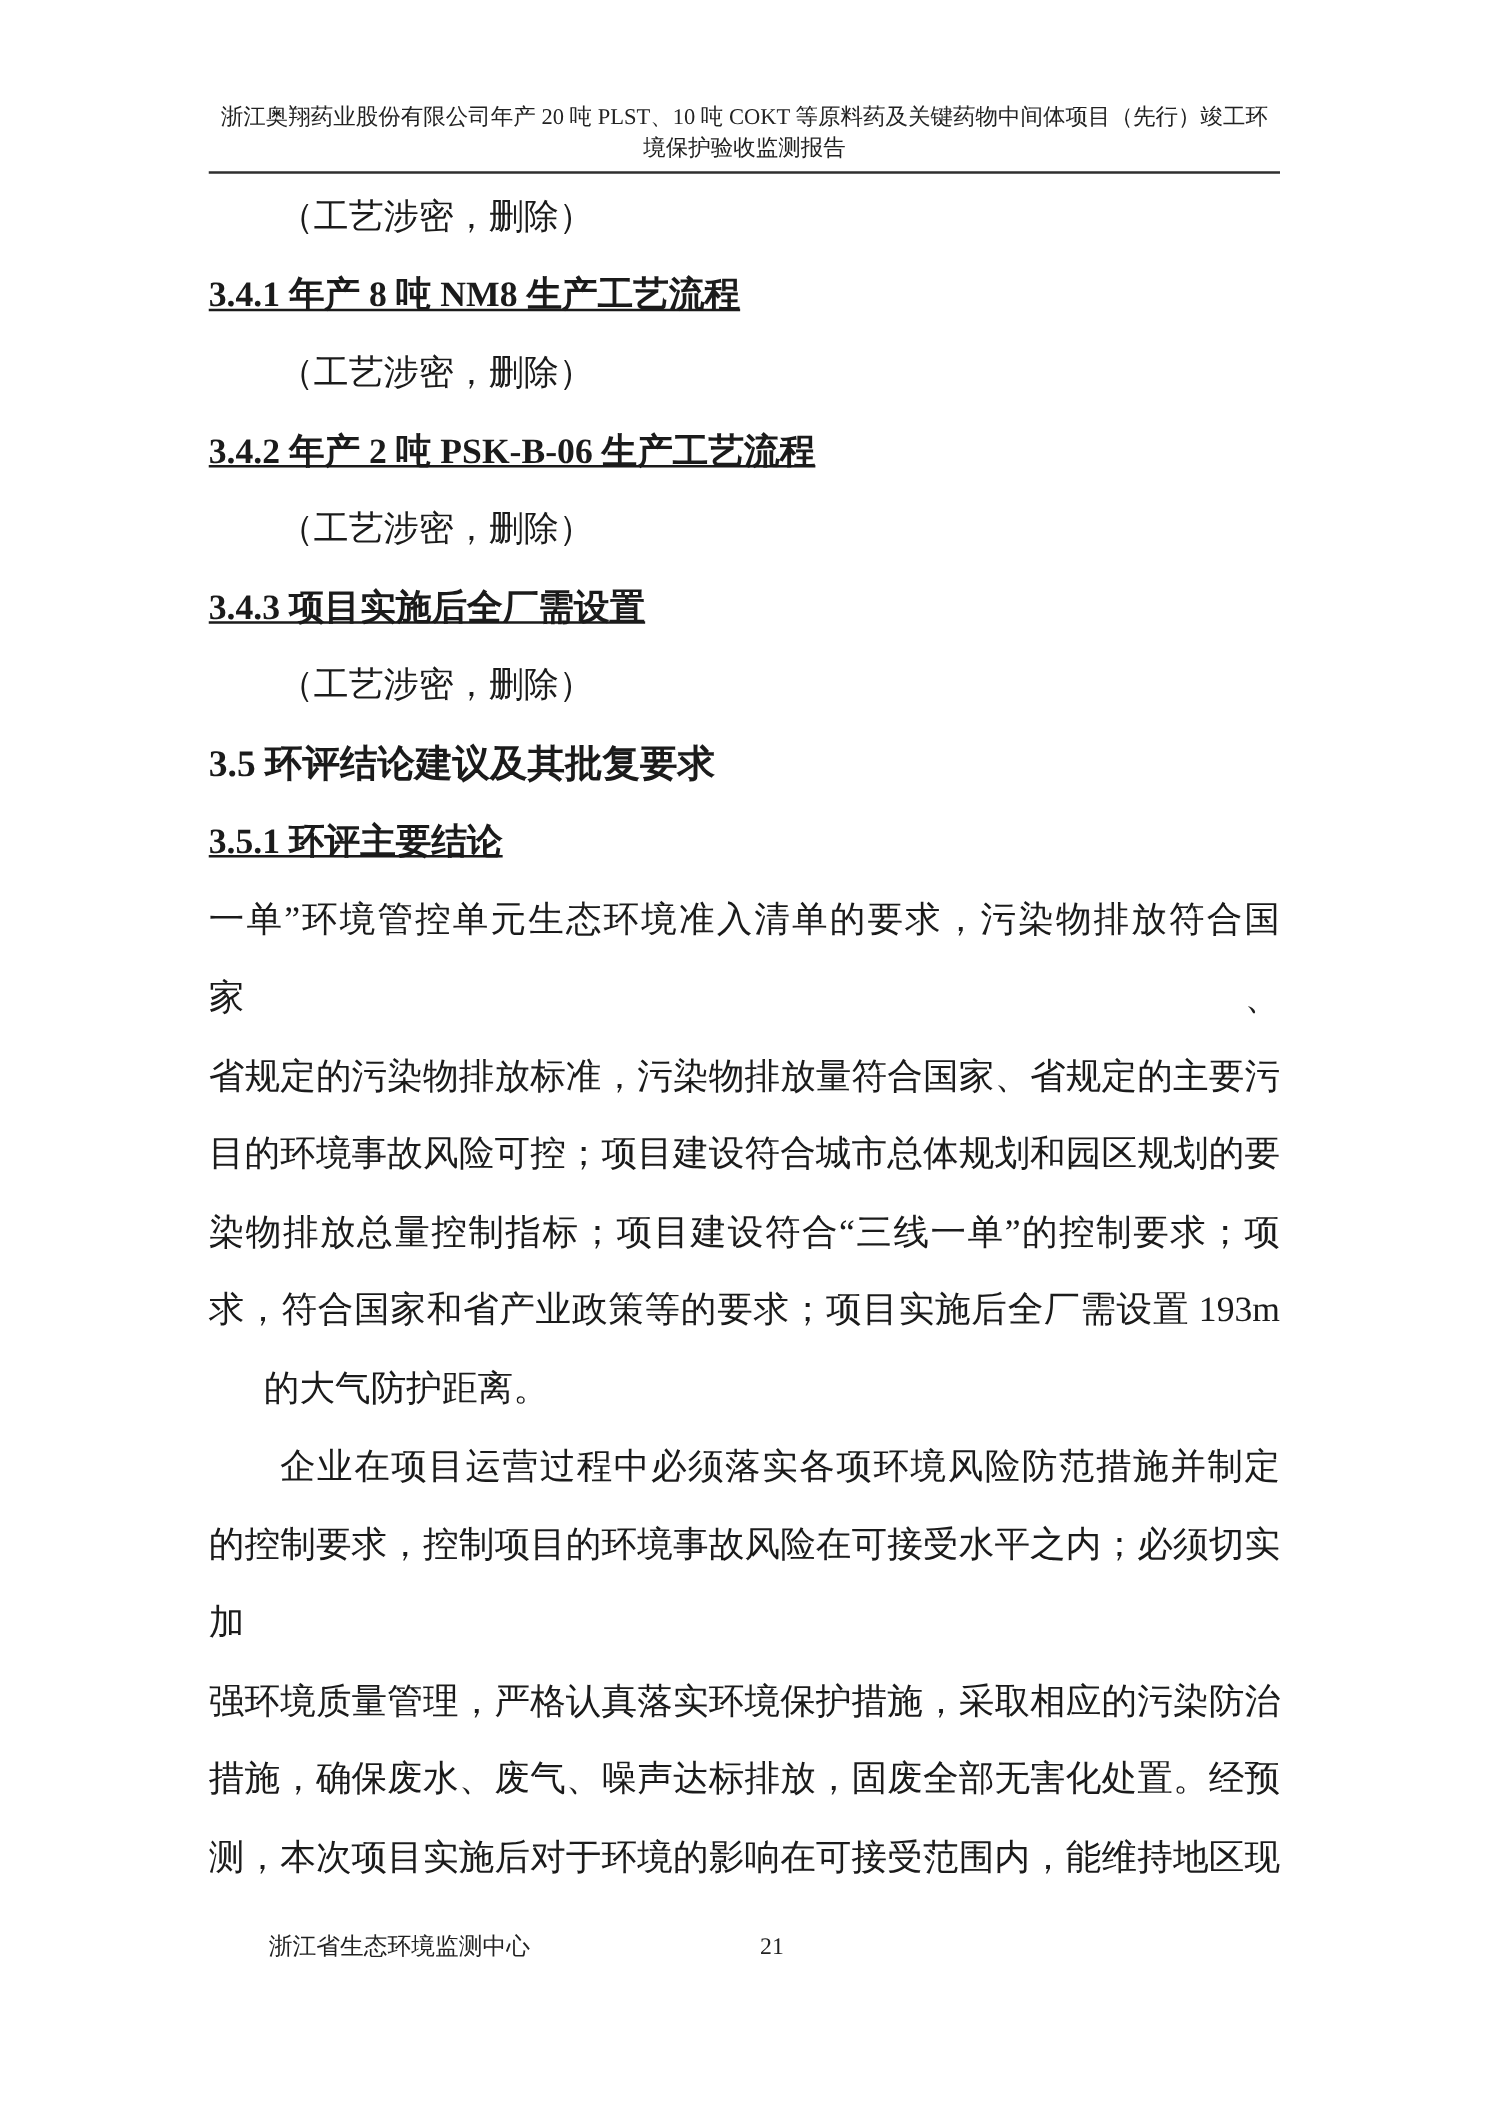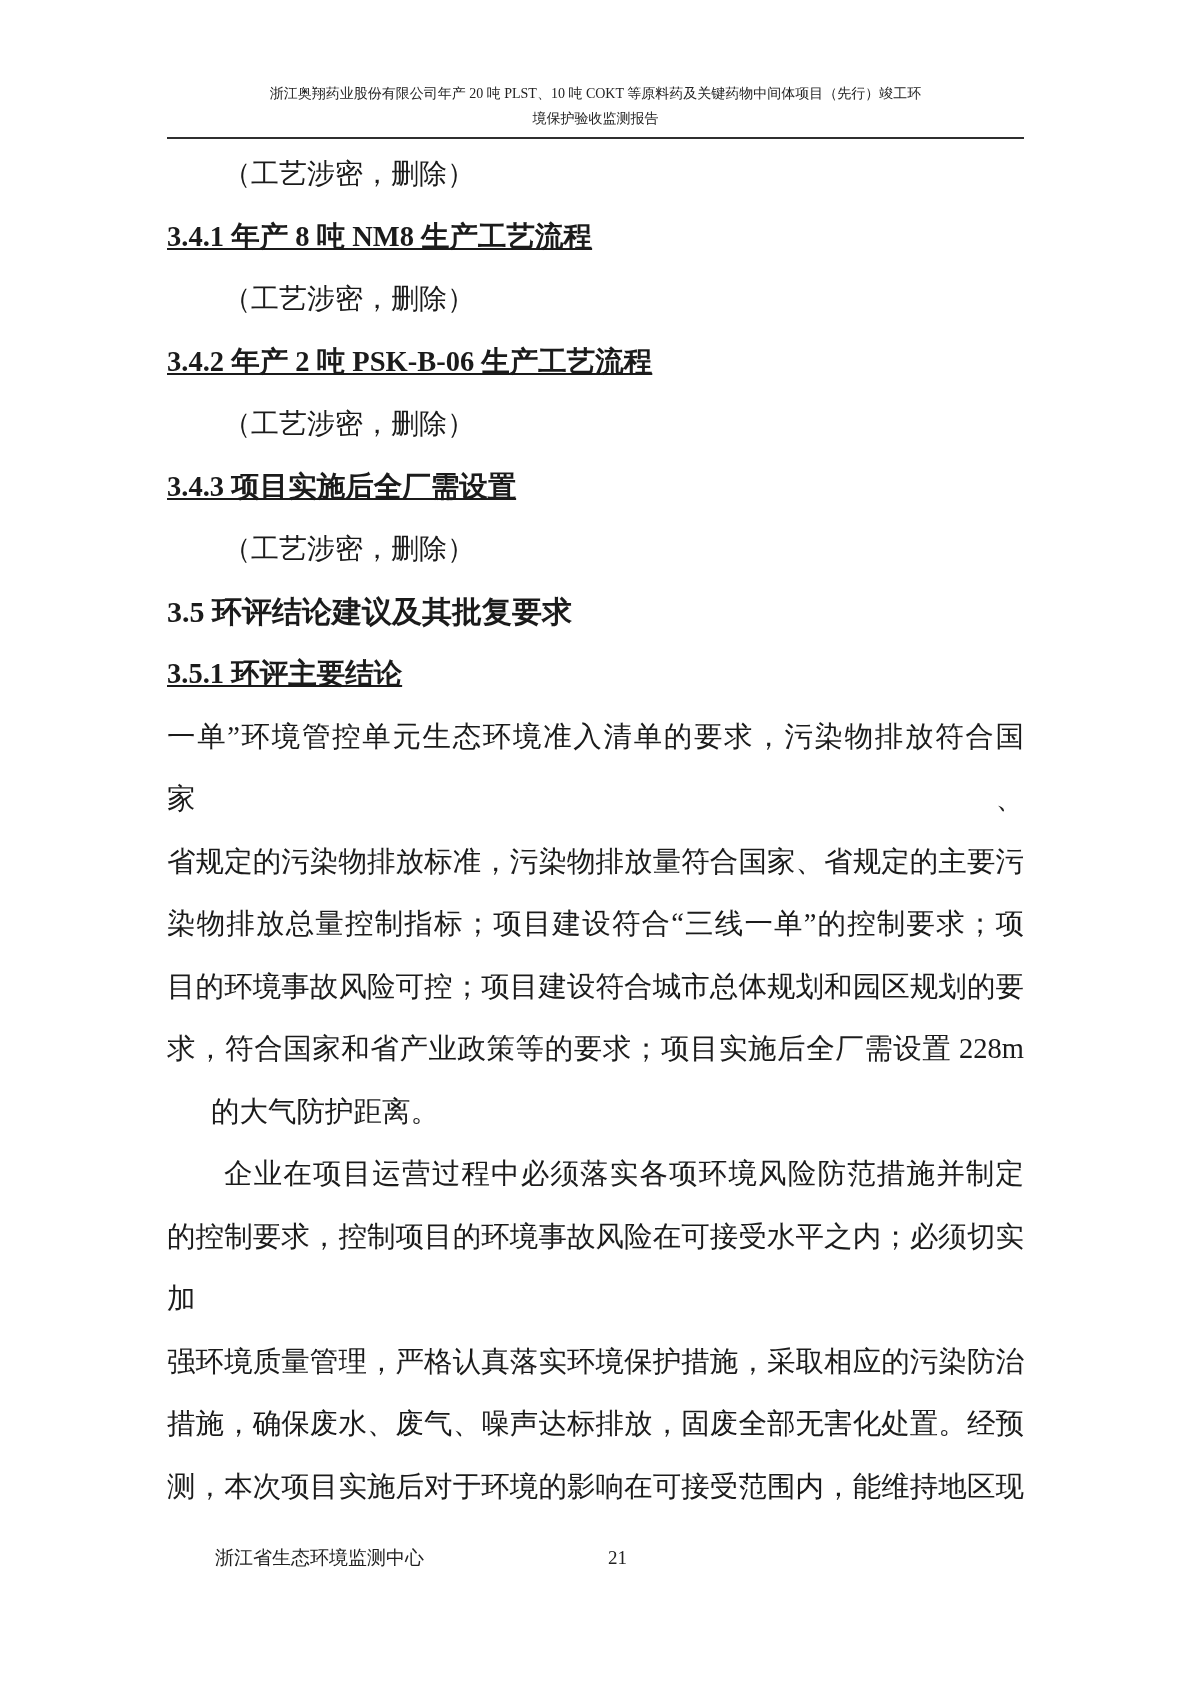--- a/index.html
+++ b/index.html
@@ -12,21 +12,21 @@
     color: #1b1b1b;
     font-family: "Liberation Serif", "DejaVu Serif", serif;
     overflow: hidden;
   }
   .page-header {
     position: absolute;
     top: 81px;
     left: 167px;
     width: 857px;
     text-align: center;
-    font-size: 14px;
+    font-size: 18px;
     line-height: 25px;
     color: #222;
   }
   .header-rule {
     position: absolute;
     top: 137px;
     left: 167px;
     width: 857px;
     border-top: 2px solid #2f2f2f;
   }
@@ -102,23 +102,23 @@
 
     <div class="h3">3.4.3 项目实施后全厂需设置</div>
     <div class="note">（工艺涉密，删除）</div>
 
     <div class="h2">3.5 环评结论建议及其批复要求</div>
     <div class="h3">3.5.1 环评主要结论</div>
 
     <div>
       <div class="line">一单”环境管控单元生态环境准入清单的要求，污染物排放符合国家、</div>
       <div class="line">省规定的污染物排放标准，污染物排放量符合国家、省规定的主要污</div>
+      <div class="line">目的环境事故风险可控；项目建设符合城市总体规划和园区规划的要</div>
       <div class="line">染物排放总量控制指标；项目建设符合“三线一单”的控制要求；项</div>
-      <div class="line">目的环境事故风险可控；项目建设符合城市总体规划和园区规划的要</div>
-      <div class="line">求，符合国家和省产业政策等的要求；项目实施后全厂需设置 228m</div>
+      <div class="line">求，符合国家和省产业政策等的要求；项目实施后全厂需设置 193m</div>
       <div class="line end">的大气防护距离。</div>
     </div>
 
     <div>
       <div class="line first">企业在项目运营过程中必须落实各项环境风险防范措施并制定</div>
       <div class="line">的控制要求，控制项目的环境事故风险在可接受水平之内；必须切实加</div>
       <div class="line">强环境质量管理，严格认真落实环境保护措施，采取相应的污染防治</div>
       <div class="line">措施，确保废水、废气、噪声达标排放，固废全部无害化处置。经预</div>
       <div class="line">测，本次项目实施后对于环境的影响在可接受范围内，能维持地区现</div>
     </div>

